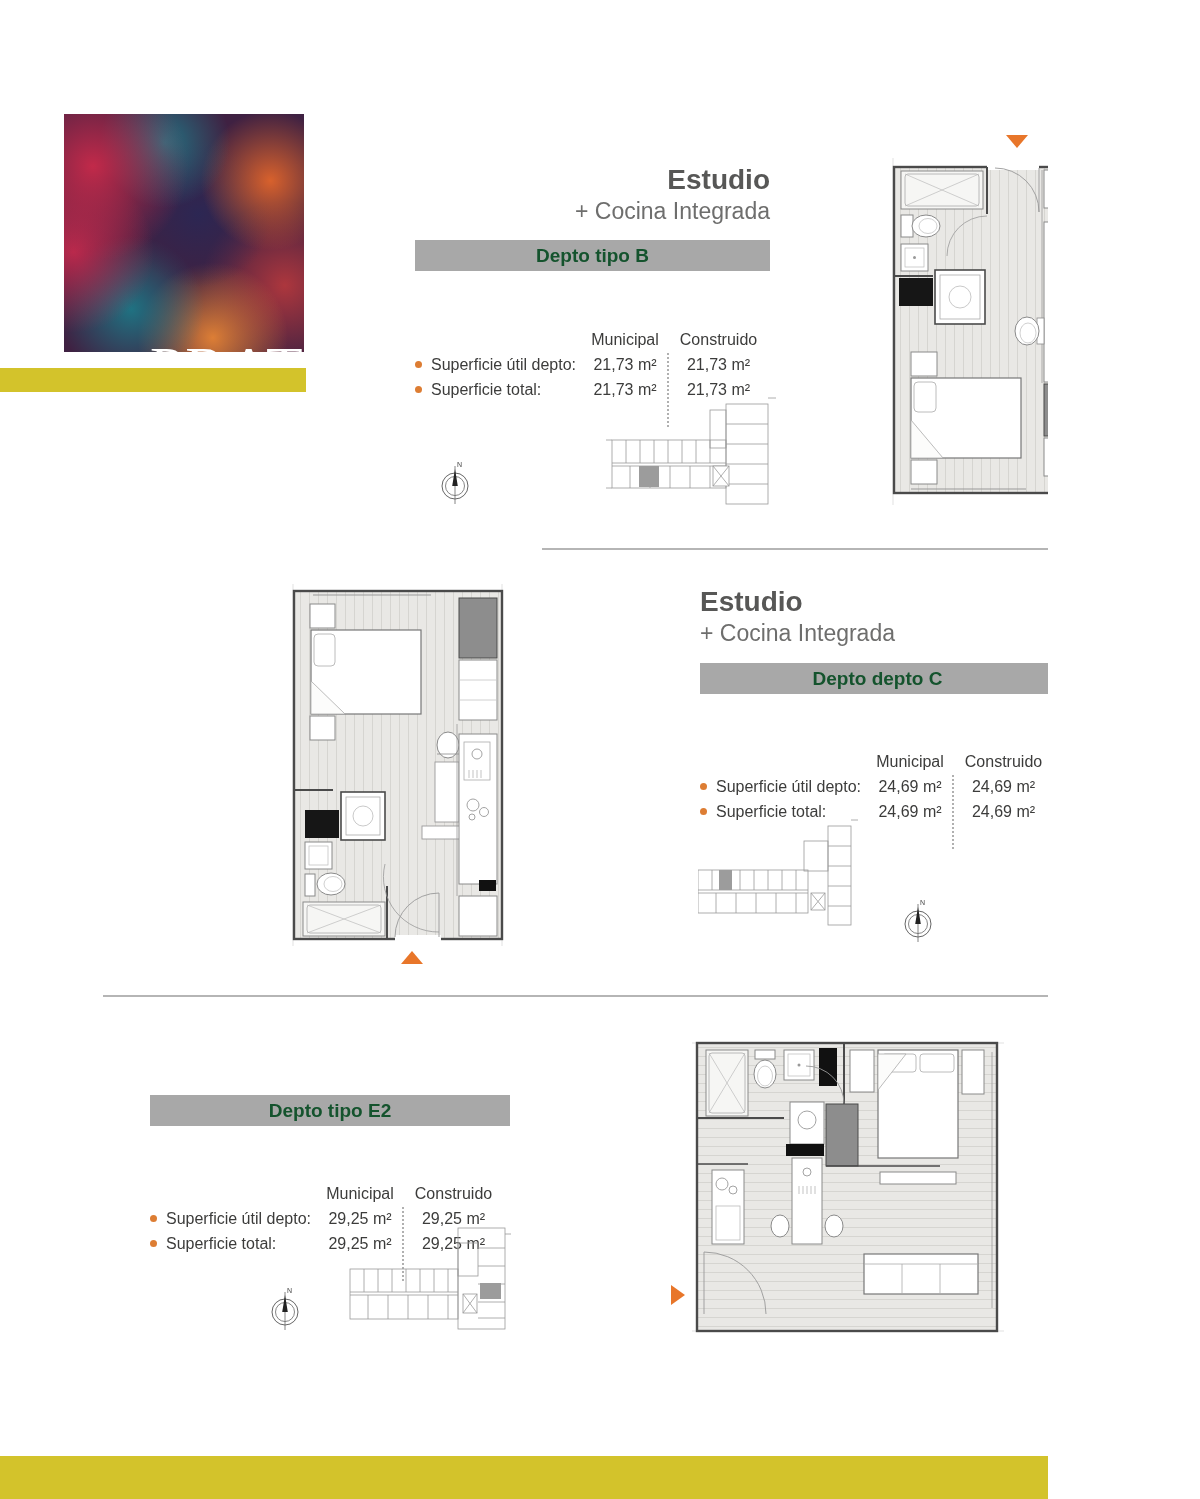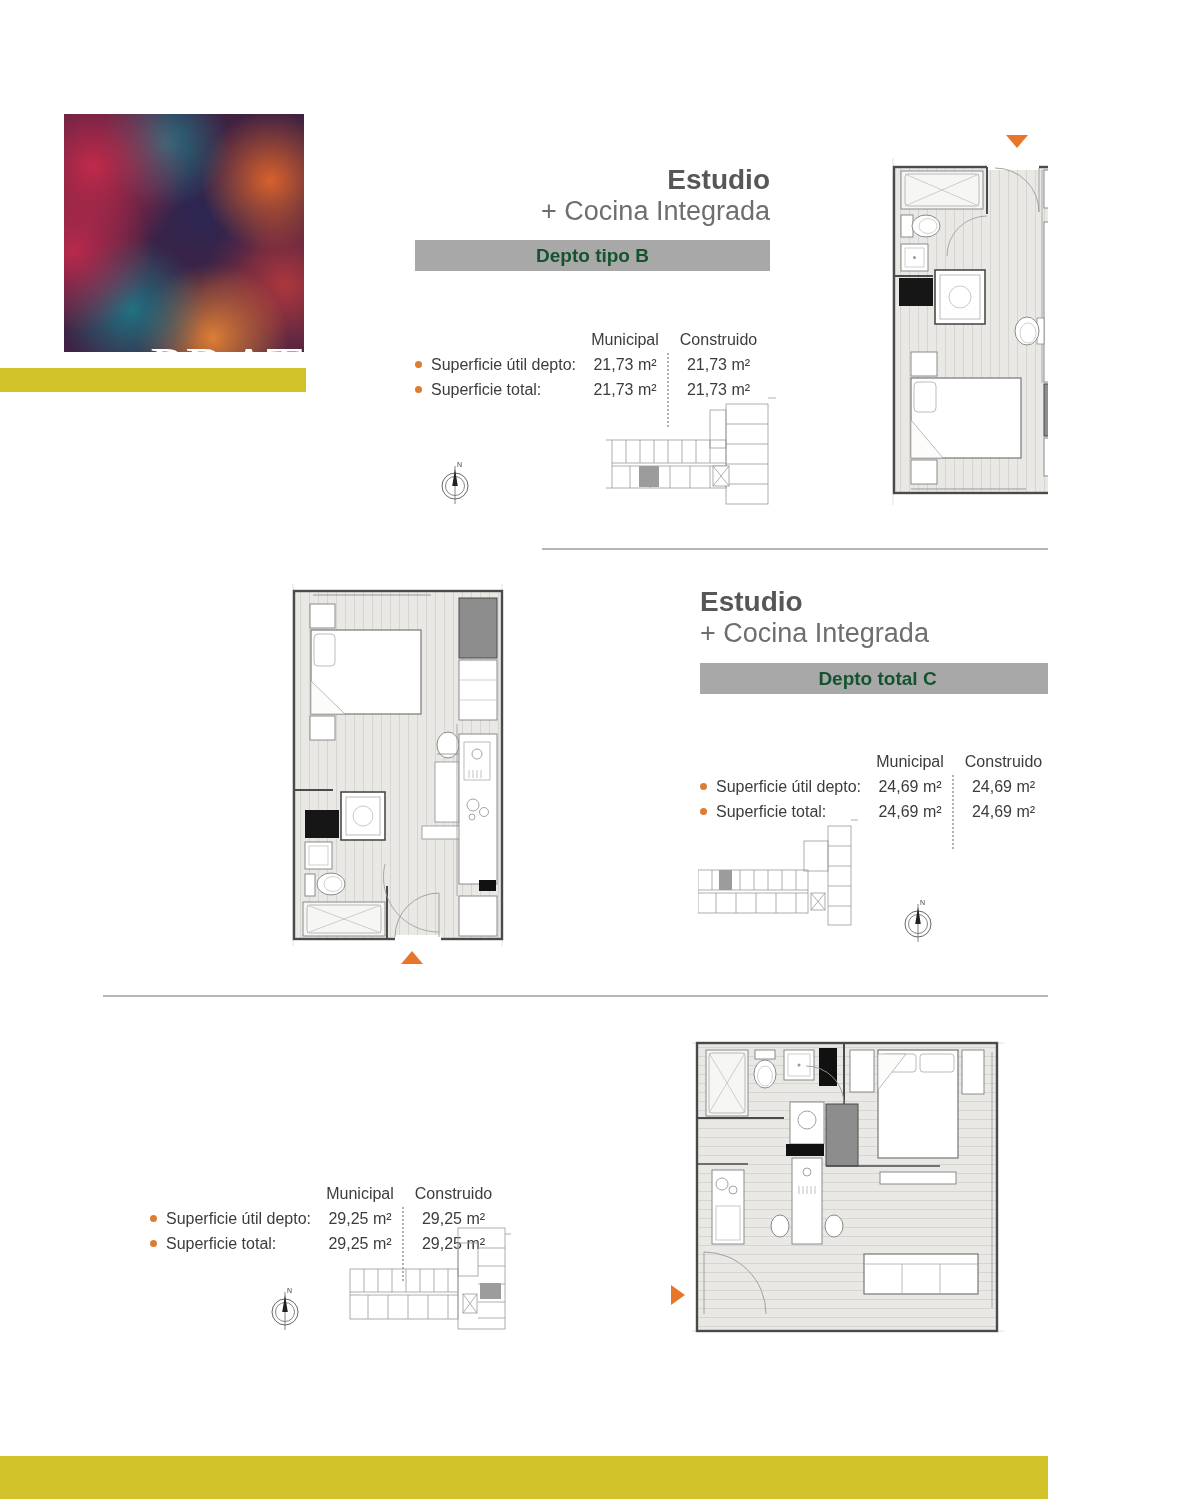--- a/index.html
+++ b/index.html
@@ -33,21 +33,21 @@
 
   .bar-yellow-left{left:0;top:368px;width:306px;height:24px;background:var(--accent-yellow);}
   .bar-yellow-bottom{left:0;top:1456px;width:1200px;height:43px;background:var(--accent-yellow);}
 
   .divider{height:2px;background:#b5b5b5;}
   .div1{left:542px;top:548px;width:576px;}
   .div2{left:103px;top:995px;width:1016px;}
 
   
   .sec-title .t1{font-size:28px;font-weight:700;color:var(--title-gray);line-height:33px;}
-  .sec-title .t2{font-size:27px;font-weight:400;color:var(--subtitle-gray);line-height:30px;}
+  .sec-title .t2{font-size:23px;font-weight:400;color:var(--subtitle-gray);line-height:30px;}
   .sec-title .big{font-size:34px;}
   .ta-r{text-align:right;} .ta-l{text-align:left;}
 
   .typebar{height:31px;line-height:31px;background:var(--type-bar-gray);color:#14532d;
     text-align:center;font-size:19px;font-weight:700;}
 
   
   .ptable{position:absolute;font-size:16px;color:var(--text-dark);margin-top:48px;}
   .phead,.prow{display:grid;grid-template-columns:168px 84px 103px;align-items:center;}
   .phead{height:25px;}
@@ -204,21 +204,21 @@
     <line x1="20" y1="331" x2="135" y2="331" stroke="#999" stroke-width="1"></line>
   </svg>
 
   <div class="abs divider div1"></div>
 
   <div class="abs sec-title ta-l" style="left:700px;top:585px;width:360px;">
     <div class="t1">Estudio</div>
     <div class="t2">+ Cocina Integrada</div>
   </div>
   <div class="abs typebar" style="left:700px;top:663px;width:355px;">
-    <span>Depto total C</span>
+    <span>Depto depto C</span>
   </div>
   <div class="ptable" style="left:700px;top:701px;width:355px;height:102px;">
     <div class="phead">
       <span></span>
       <span class="ch">Municipal</span>
       <span class="ch">Construido</span>
     </div>
     <div class="prow">
       <span class="lab">
           <i class="bullet"></i>
@@ -308,20 +308,23 @@
     <line x1="96" y1="302" x2="96" y2="355" stroke="#4a4a4a" stroke-width="2"></line>
     <path d="M94,280 A55 55 0 0 0 148,348" fill="none" stroke="#999" stroke-width="0.8"></path>
     <rect x="104" y="351" width="46" height="8" fill="#fff"></rect>
     <path d="M104,353 A44 44 0 0 1 148,309" fill="none" stroke="#999" stroke-width="0.9"></path>
     <line x1="148" y1="353" x2="148" y2="309" stroke="#999" stroke-width="0.9"></line>
   </svg>
   <div class="abs tri-up" style="left:401px;top:951px;"></div>
 
   <div class="abs divider div2"></div>
 
+  <div class="abs typebar" style="left:150px;top:1095px;width:360px;">
+    <span>Depto tipo E2</span>
+  </div>
   <div class="ptable" style="left:150px;top:1133px;width:360px;height:102px;">
     <div class="phead">
       <span></span>
       <span class="ch">Municipal</span>
       <span class="ch">Construido</span>
     </div>
     <div class="prow">
       <span class="lab">
           <i class="bullet"></i>
         <span>Superficie útil depto:</span>

